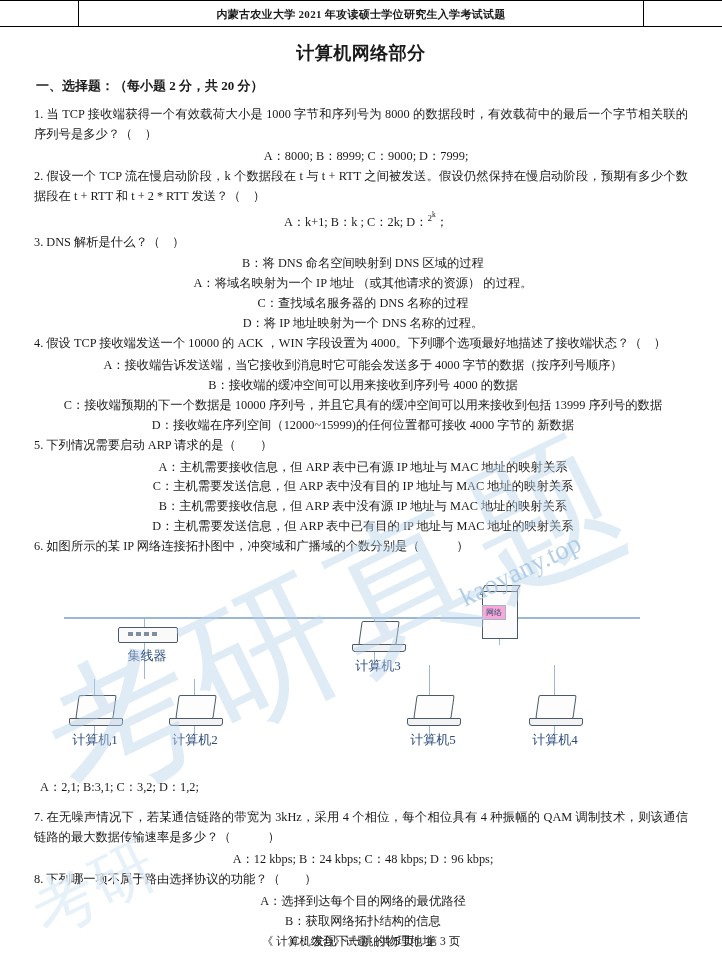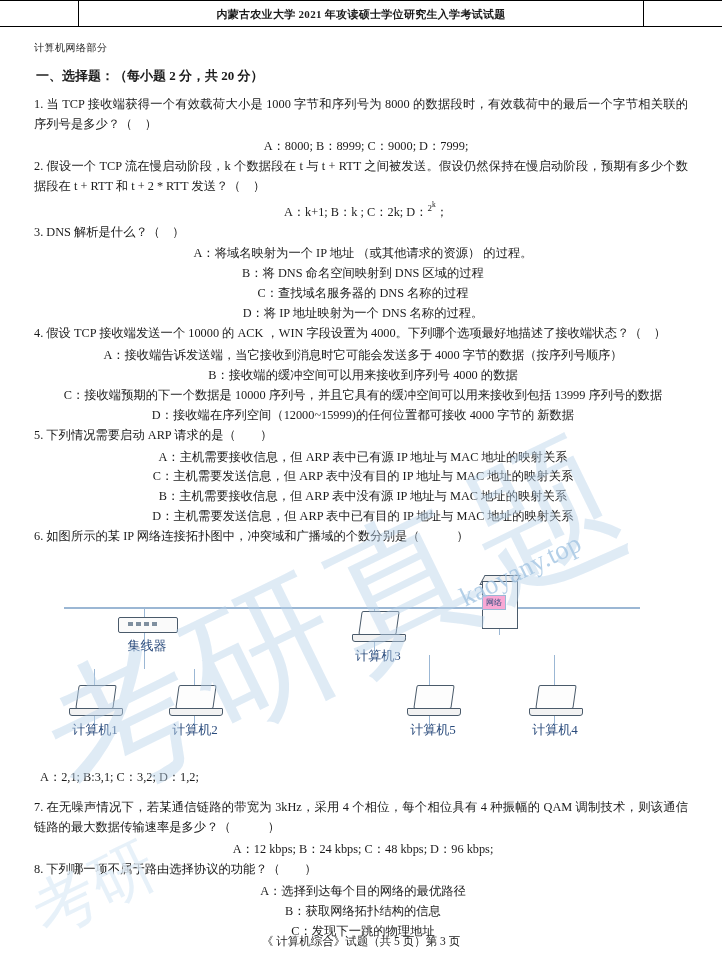--- a/index.html
+++ b/index.html
@@ -42,23 +42,23 @@
     position: absolute;
     top: 0;
     bottom: 0;
     width: 1px;
     background: #000;
   }
   .header-band:before { left: 78px; }
   .header-band:after  { right: 78px; }
 
   .doc-title {
-    text-align: left;
-    font-size: 10px;
-    font-weight: normal;
+    text-align: center;
+    font-size: 18px;
+    font-weight: bold;
     margin: 14px 0 12px 0;
     letter-spacing: 0.5px;
   }
 
   .section-title {
     font-size: 13px;
     font-weight: bold;
     margin: 0 0 10px 2px;
   }
 
@@ -249,22 +249,22 @@
 
   <div class="section-title">一、选择题：（每小题 2 分，共 20 分）</div>
 
   <p class="q">1. 当 TCP 接收端获得一个有效载荷大小是 1000 字节和序列号为 8000 的数据段时，有效载荷中的最后一个字节相关联的序列号是多少？（　）</p>
   <p class="opt pad">A：8000;     B：8999;       C：9000;      D：7999;</p>
 
   <p class="q">2. 假设一个 TCP 流在慢启动阶段，k 个数据段在 t 与 t + RTT 之间被发送。假设仍然保持在慢启动阶段，预期有多少个数据段在 t + RTT 和 t + 2 * RTT 发送？（　）</p>
   <p class="opt pad"><span>A：k+1;     B：k ;       C：2k;        D：</span><span class="sup">2<sup>k</sup></span><span>；</span></p>
 
   <p class="q">3. DNS 解析是什么？（　）</p>
+  <p class="opt">B：将 DNS 命名空间映射到 DNS 区域的过程</p>
   <p class="opt">A：将域名映射为一个 IP 地址 （或其他请求的资源） 的过程。</p>
-  <p class="opt">B：将 DNS 命名空间映射到 DNS 区域的过程</p>
   <p class="opt">C：查找域名服务器的 DNS 名称的过程</p>
   <p class="opt">D：将 IP 地址映射为一个 DNS 名称的过程。</p>
 
   <p class="q">4. 假设 TCP 接收端发送一个 10000 的 ACK ，WIN 字段设置为 4000。下列哪个选项最好地描述了接收端状态？（　）</p>
   <p class="opt">A：接收端告诉发送端，当它接收到消息时它可能会发送多于 4000 字节的数据（按序列号顺序）</p>
   <p class="opt">B：接收端的缓冲空间可以用来接收到序列号 4000 的数据</p>
   <p class="opt">C：接收端预期的下一个数据是 10000 序列号，并且它具有的缓冲空间可以用来接收到包括 13999 序列号的数据</p>
   <p class="opt">D：接收端在序列空间（12000~15999)的任何位置都可接收 4000 字节的 新数据</p>
 
   <p class="q">5. 下列情况需要启动 ARP 请求的是（　　）</p>

